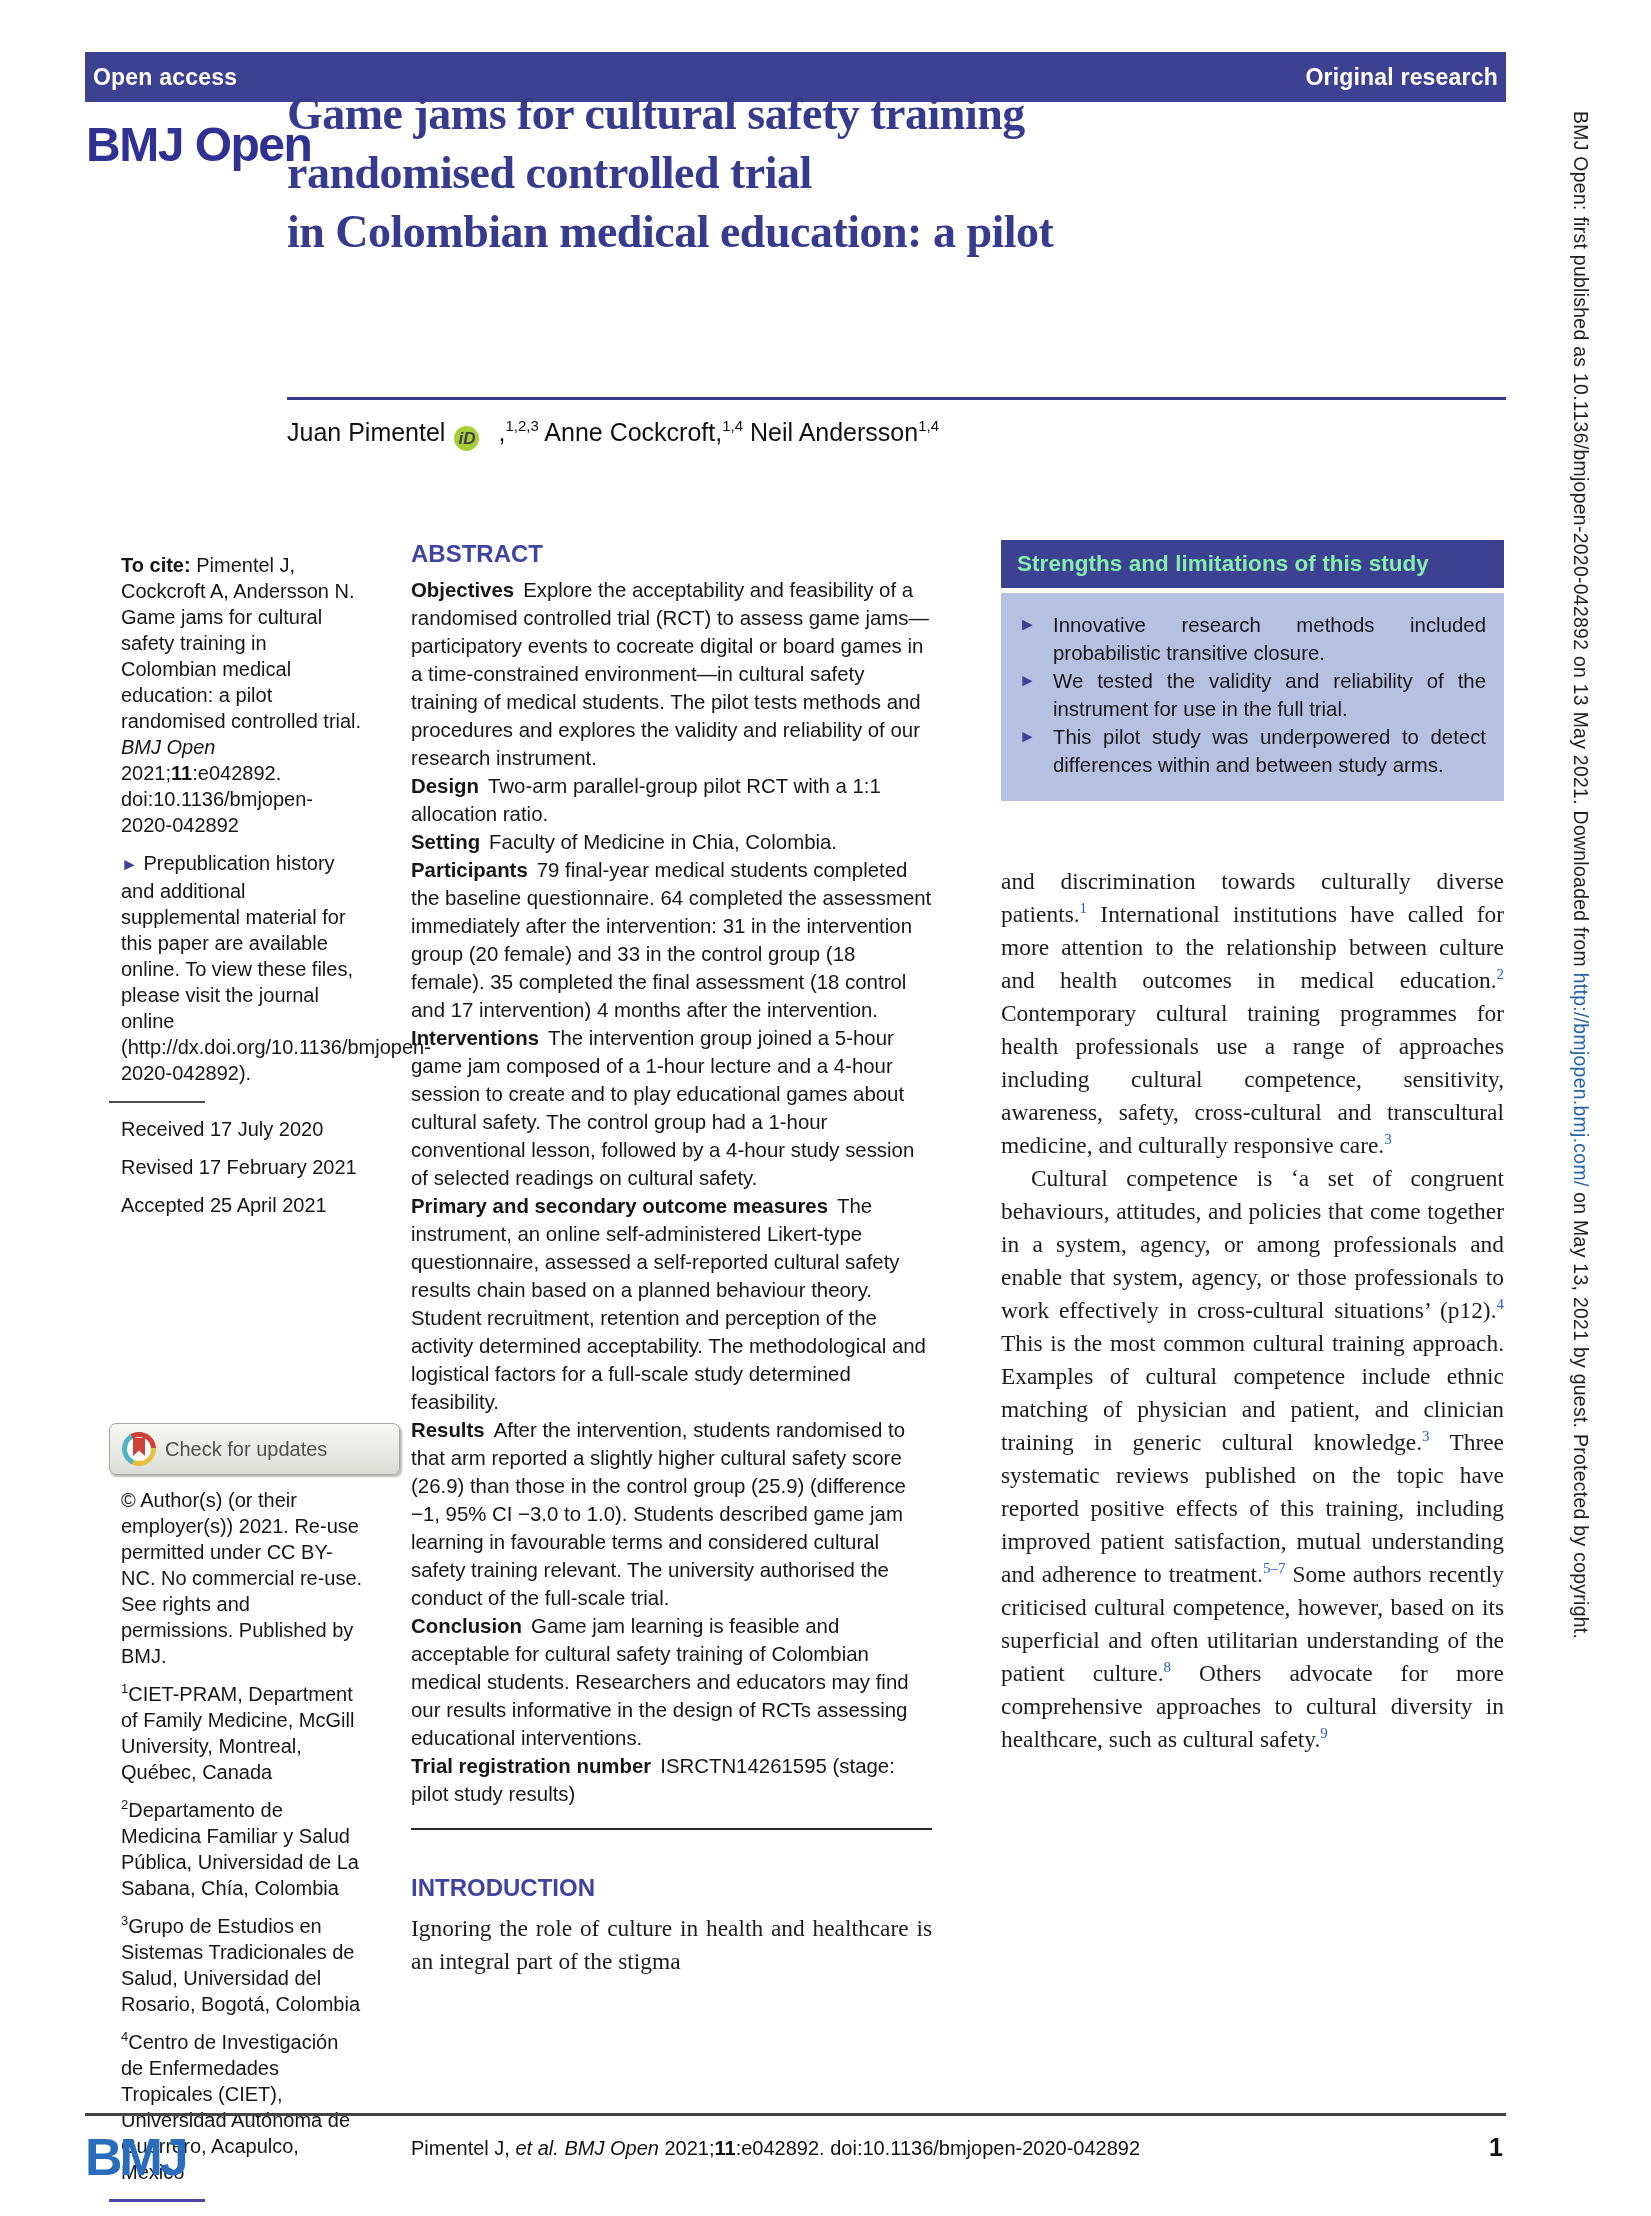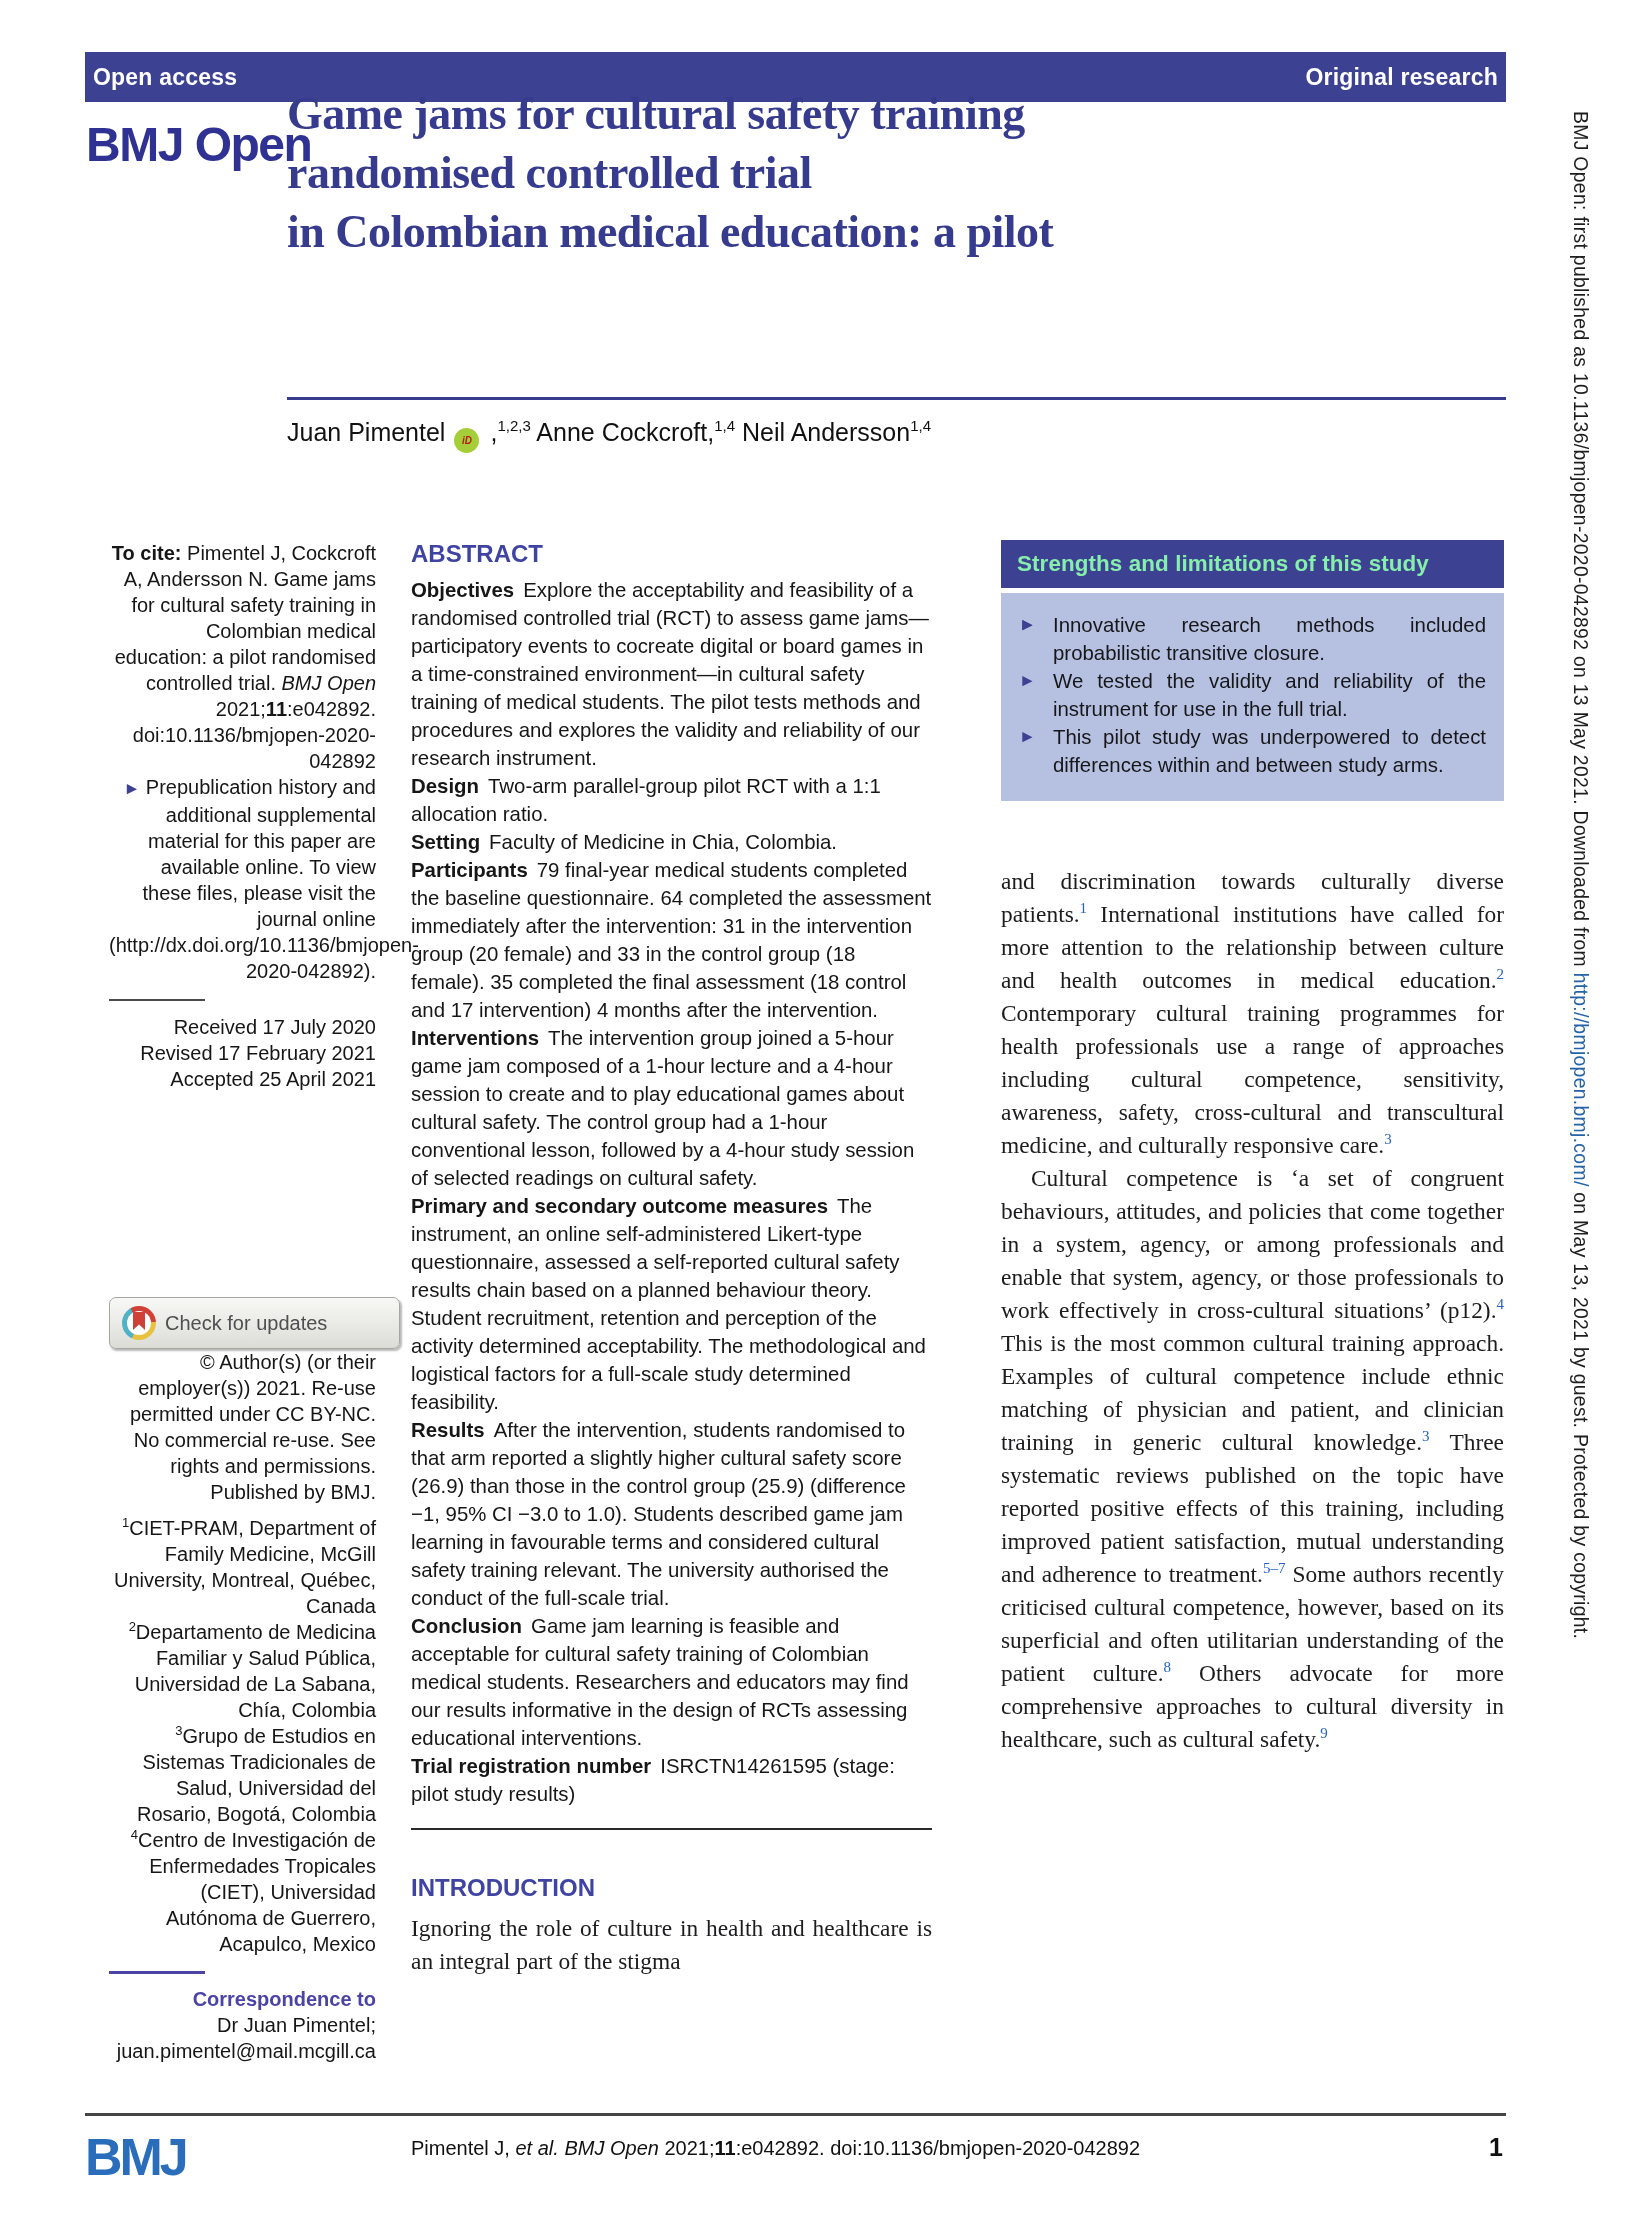--- a/index.html
+++ b/index.html
@@ -27,31 +27,31 @@
     position:absolute;left:287px;top:84px;width:1224px;margin:0;
     font-family:"Liberation Serif",serif;font-weight:bold;font-size:46px;
     line-height:59px;color:#363b8e;letter-spacing:-0.5px;
   }
   .title span{display:block;}
   .title-rule{position:absolute;left:287px;top:397px;width:1219px;height:3px;background:#363b8e;}
   .authors{position:absolute;left:287px;top:418px;font-size:25px;color:#111111;}
   .authors sup{font-size:15px;vertical-align:10px;line-height:0;}
   .orcid{
     display:inline-block;width:25px;height:25px;border-radius:50%;
-    background:#a6ce39;color:#b91c1c;font-size:10px;font-weight:bold;
-    text-align:center;line-height:25px;vertical-align:-3px;margin:0 11px 0 9px;
+    background:#a6ce39;color:#404040;font-size:17px;font-weight:bold;
+    text-align:center;line-height:25px;vertical-align:-3px;margin:0 19px 0 9px;
     cursor:pointer;font-style:italic;
   }
 
   
   .col{position:absolute;top:540px;}
 
   
   .sidebar{left:109px;width:267px;font-size:20px;line-height:26px;color:#161616;}
-  .sidebar p{margin:0;text-align:right;}
+  .sidebar p{margin:12px;}
   .tocite-label{font-weight:bold;}
   .prepub{margin-top:24px;}
   .tri{color:#3d4192;font-size:17px;}
   .short-rule{margin:15px 0 13px 0;border:none;border-top:2px solid #4a4a4a;width:96px;}
   .cfu{
     margin-top:205px;width:291px;height:52px;border:1px solid #a7a7a1;border-radius:7px;
     background:linear-gradient(#f8f8f6,#dcdcd7);display:flex;align-items:center;gap:9px;
     padding:0 12px;box-sizing:border-box;box-shadow:1.5px 2px 2px rgba(0,0,0,.28);cursor:pointer;
   }
   .cfu-icon{position:relative;width:34px;height:34px;border-radius:50%;flex:0 0 34px;

